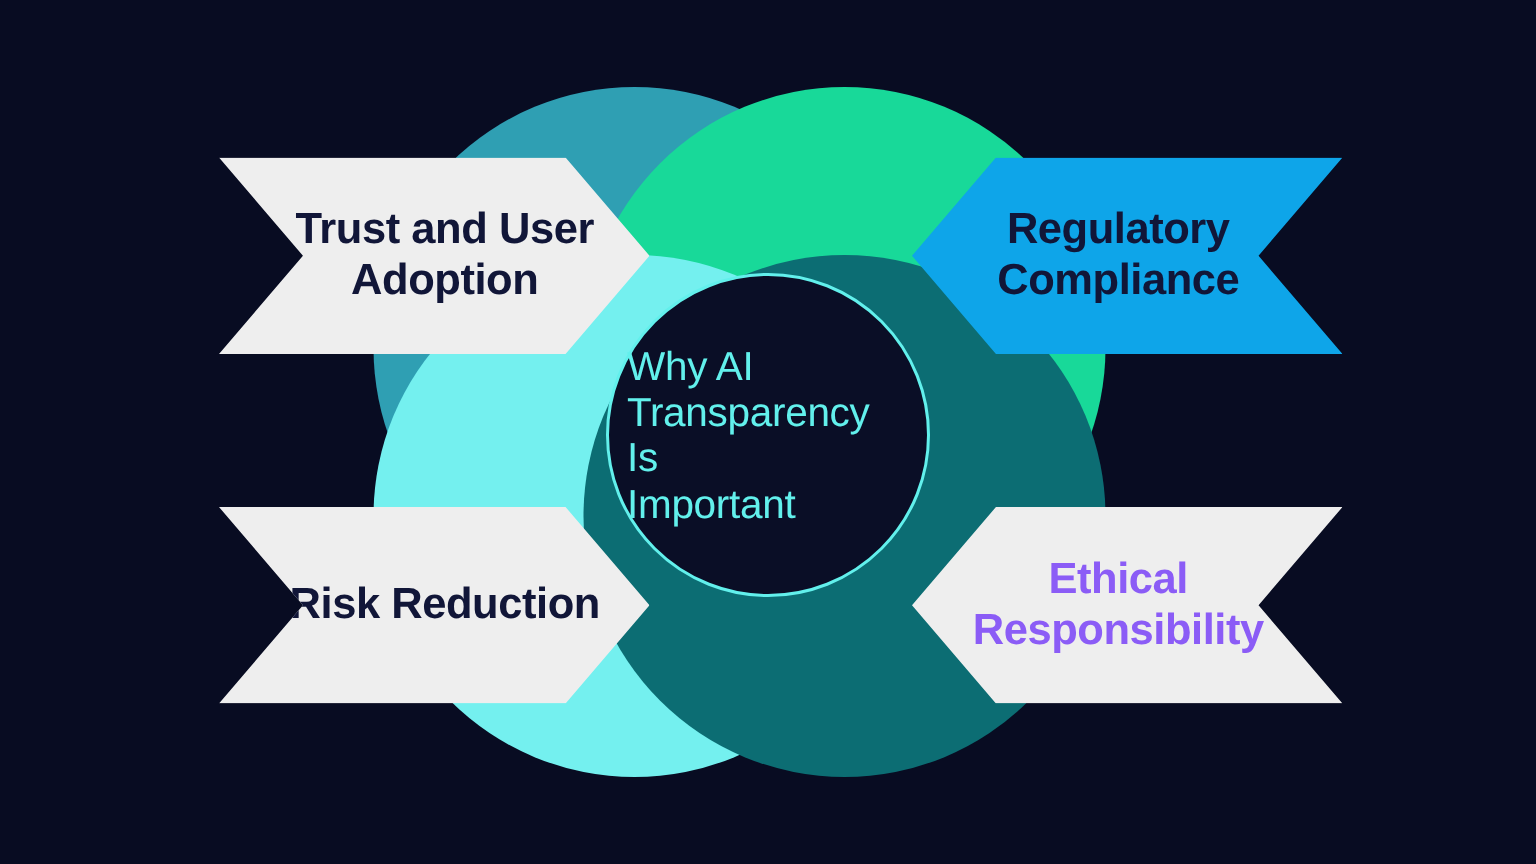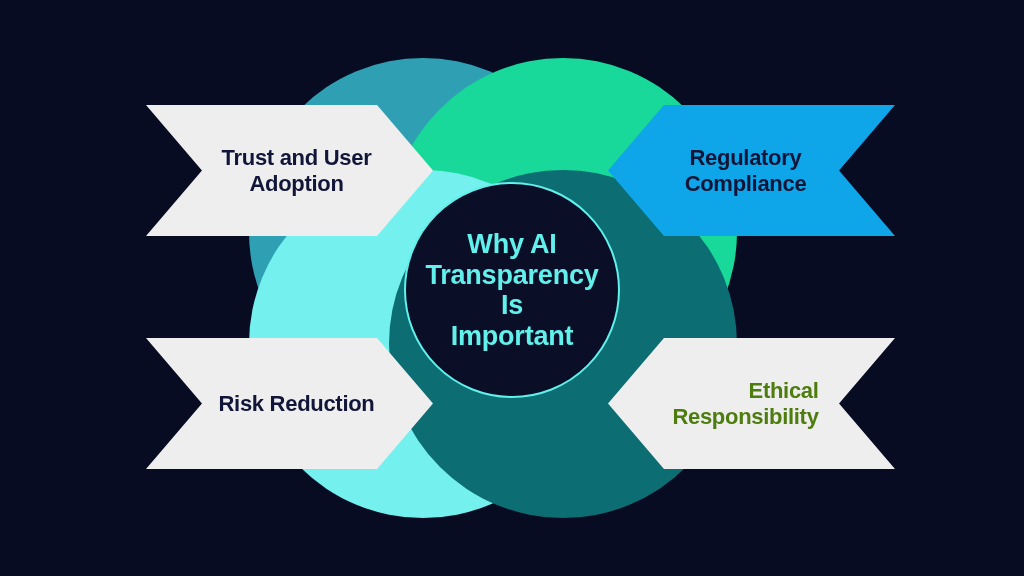--- a/index.html
+++ b/index.html
@@ -62,42 +62,41 @@
     display: flex;
     align-items: center;
     justify-content: center;
     z-index: 6;
   }
 
   .center-hub-text {
     color: #62f0ec;
     font-size: 27px;
     line-height: 1.13;
-    font-weight: bold;
-    text-align: center;
+    font-weight: normal;
     letter-spacing: -0.2px;
     padding: 0 12px;
     white-space: pre-line;
   }
 
   
   .banner {
     position: absolute;
     background: #eeeeee;
     display: flex;
     align-items: center;
     justify-content: center;
     z-index: 8;
     box-sizing: border-box;
   }
 
   .banner-text {
     color: #111638;
     font-weight: bold;
-    font-size: 22px;
+    font-size: 29px;
     line-height: 1.17;
     text-align: center;
     letter-spacing: -0.3px;
     white-space: pre-line;
   }
 
   
   .banner-right-point {
     clip-path: polygon(
       0% 0%,
@@ -179,17 +178,17 @@
   <div class="banner banner-tr banner-left-point" style="background: #0ea5e9;">
     <div class="banner-text" style="color: rgb(17, 22, 56);">Regulatory
 Compliance</div>
   </div>
 
   <div class="banner banner-bl banner-right-point" style="background: rgb(238, 238, 238);">
     <div class="banner-text" style="color: rgb(17, 22, 56);">Risk Reduction</div>
   </div>
 
   <div class="banner banner-br banner-left-point" style="background: rgb(238, 238, 238);">
-    <div class="banner-text" style="color: #4d7c0f; text-align: right;">Ethical
+    <div class="banner-text" style="color: #8b5cf6;">Ethical
 Responsibility</div>
   </div>
 
 </div>
 
 </body></html>

